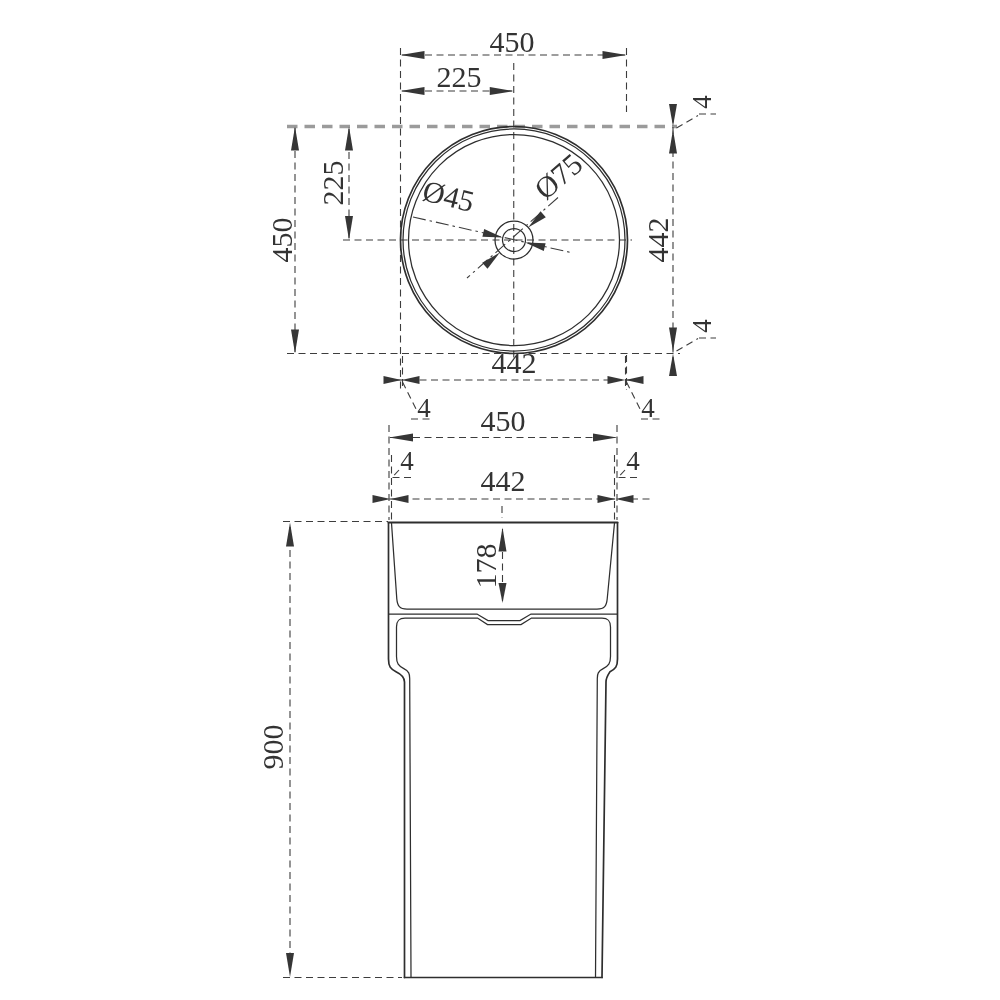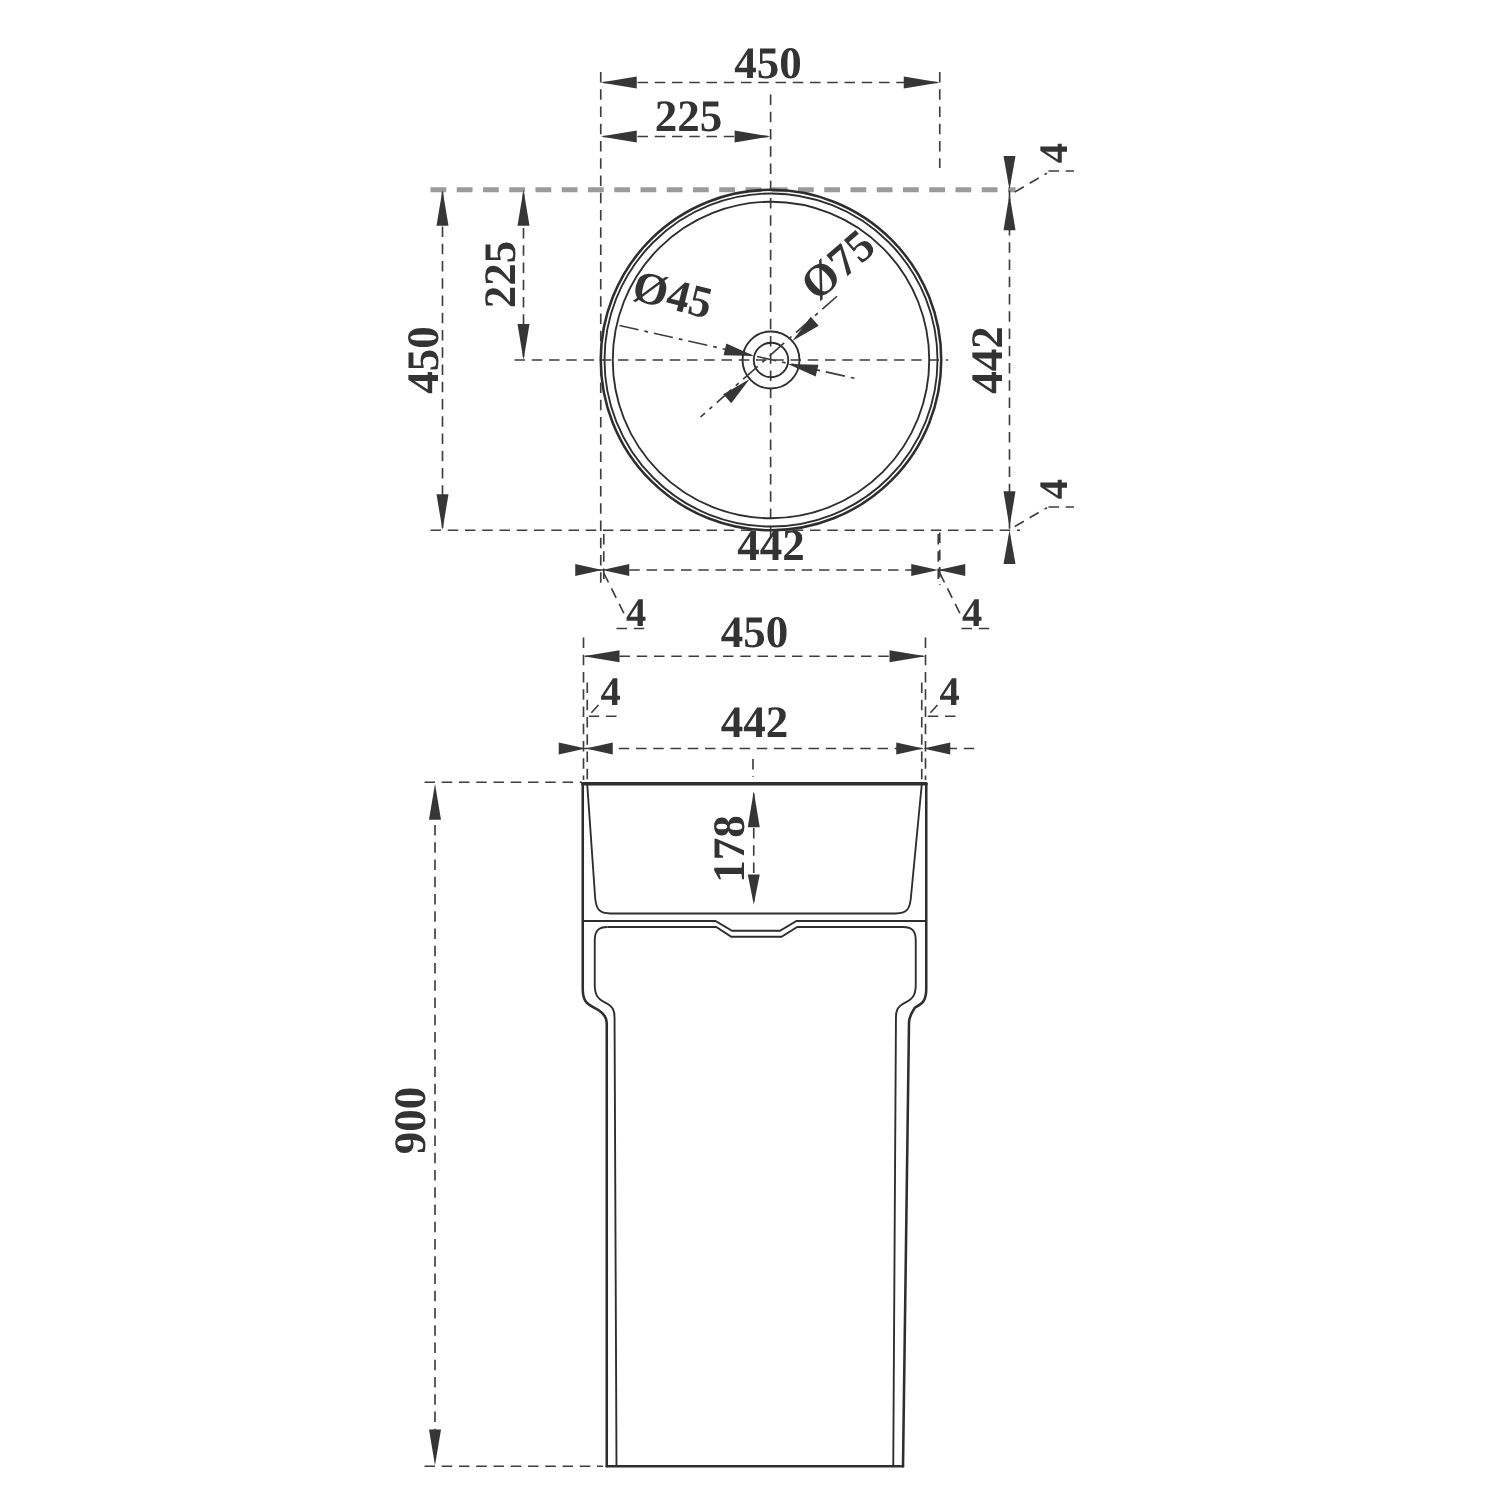--- a/index.html
+++ b/index.html
@@ -1,16 +1,16 @@
 <!DOCTYPE html>
 <html><head>
 <meta charset="utf-8">
 <style>
   html,body{margin:0;padding:0;background:#ffffff;}
-  .stage{width:1000px;height:1000px;position:relative;background:#fff;overflow:hidden;font-weight:bold;}
+  .stage{width:1000px;height:1000px;position:relative;background:#fff;overflow:hidden;}
   svg{display:block;}
   .ol{fill:none;stroke:#2e2e2e;stroke-width:1.7;stroke-linejoin:round;stroke-linecap:round;}
   .ol-thin{fill:none;stroke:#2e2e2e;stroke-width:1.25;}
   .rim{stroke:#2e2e2e;stroke-width:2.2;}
   .dim{fill:none;stroke:#3d3d3d;stroke-width:1.1;stroke-dasharray:7 4.5;}
   .dadot{fill:none;stroke:#3d3d3d;stroke-width:1.1;stroke-dasharray:13 4 2.5 4;}
   .thickdash{fill:none;stroke:#9b9b9b;stroke-width:3.4;stroke-dasharray:10.5 7;}
   .ah{fill:#363636;stroke:none;}
   text{font-family:"Liberation Serif","DejaVu Serif",serif;font-size:30px;fill:#333333;}
   text.small{font-size:27px;}

